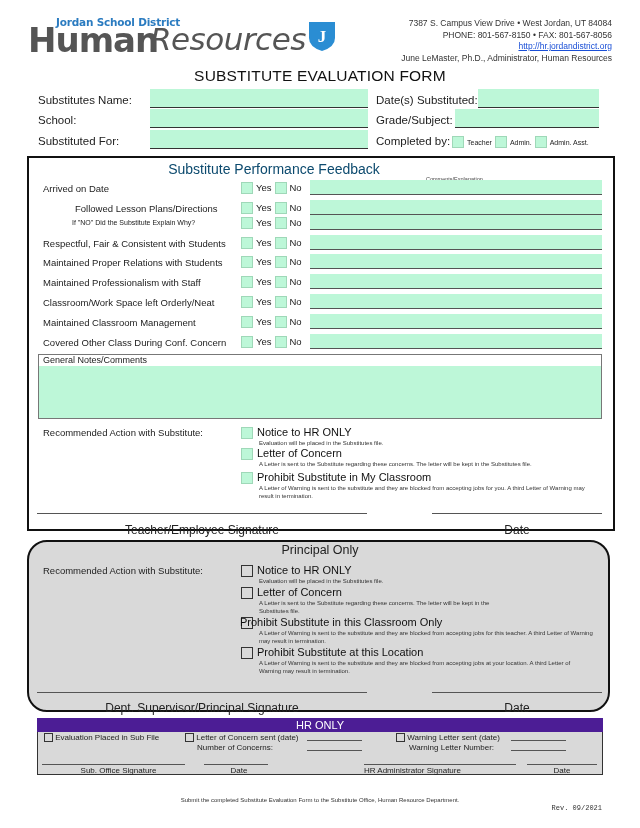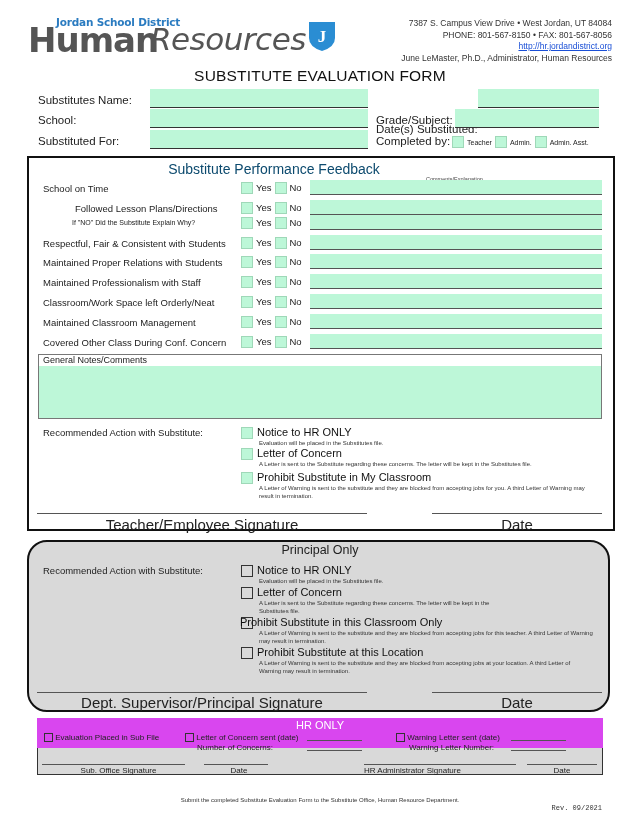--- a/index.html
+++ b/index.html
@@ -36,29 +36,29 @@
 
   #notes-box { left: 38px; top: 354px; width: 564px; height: 65px; border: 1px solid #777; }
   #notes-label { left: 43px; top: 355px; font-size: 9px; }
   #notes-fill { left: 39px; top: 366px; width: 562px; height: 52px; }
 
   .rec-lbl { left: 43px; font-size: 9.5px; }
   .opt-title { font-size: 11px; color: #111; }
   .opt-desc { font-size: 6px; color: #333; line-height: 8px; }
 
   .sig-line { border-top: 1px solid #555; }
-  .sig-lbl { font-size: 15px; text-align: center; }
+  .sig-lbl { font-size: 12px; text-align: center; margin-top: 7px; }
 
   
   #principal-box { left: 27px; top: 540px; width: 583px; height: 172px; border: 2px solid #111; border-radius: 20px; background: #d9d9d9; }
   #principal-title { left: 0; width: 640px; top: 543px; text-align: center; font-size: 12.5px; }
 
   
   #hr-box { left: 37px; top: 718px; width: 566px; height: 57px; border: 1px solid #333; background: #d9d9d9; }
-  #hr-header { left: 37px; top: 718px; width: 566px; height: 30px; background: #d946ef; color: #fff; text-align: center; font-size: 11px; line-height: 14px; }
+  #hr-header { left: 37px; top: 718px; width: 566px; height: 14px; background: #4c1d95; color: #fff; text-align: center; font-size: 11px; line-height: 14px; }
   .hr-t { font-size: 8px; color: #222; }
 
   #footer-note { left: 0; width: 640px; top: 797px; text-align: center; font-size: 6px; color: #333; }
   #rev { right: 38px; top: 804px; font-size: 7px; color: #333; font-family: Liberation Mono, monospace; }
 </style>
 </head>
 <body>
 
 <div class="abs" id="logo-jsd">Jordan School District</div>
 <div class="abs" id="logo-human">Human</div>
@@ -73,40 +73,40 @@
 <div class="abs addr" style="top:53px;">June LeMaster, Ph.D., Administrator, Human Resources</div>
 <div class="abs" id="form-title">SUBSTITUTE EVALUATION FORM</div>
 
 <div class="abs lbl" style="left:38px; top:94px;">Substitutes Name:</div>
 <div class="abs in-field" style="left:150px; top:89px; width:218px;"></div>
 <div class="abs lbl" style="left:38px; top:114px;">School:</div>
 <div class="abs in-field" style="left:150px; top:109px; width:218px;"></div>
 <div class="abs lbl" style="left:38px; top:135px;">Substituted For:</div>
 <div class="abs in-field" style="left:150px; top:130px; width:218px;"></div>
 
-<div class="abs lbl" style="left:376px; top:94px;margin-top:29px;">Date(s) Substituted:</div>
+<div class="abs lbl" style="left:376px; top:94px;">Date(s) Substituted:</div>
 <div class="abs in-field" style="left:478px; top:89px; width:121px;"></div>
 <div class="abs lbl" style="left:376px; top:114px;">Grade/Subject:</div>
 <div class="abs in-field" style="left:455px; top:109px; width:144px;"></div>
 <div class="abs lbl" style="left:376px; top:135px;">Completed by:</div>
 <div class="abs" style="left:452px; top:136px; font-size:7px; display:flex; align-items:center; gap:3px;">
   <span class="cb"></span>
     <span>Teacher</span>
   <span class="cb"></span>
     <span>Admin.</span>
   <span class="cb"></span>
     <span>Admin. Asst.</span>
 </div>
 
 <div class="abs" id="perf-box"></div>
 <div class="abs" id="perf-title">Substitute Performance Feedback</div>
 <div class="abs" id="comments-hdr">Comments/Explanation</div>
 
 <div id="questions">
-    <div class="abs q-lbl" style="top: 183px;">School on Time</div>
+    <div class="abs q-lbl" style="top: 183px;">Arrived on Date</div>
     <div class="abs yn" style="top: 182px;"><span class="cb"></span><span class="t">Yes</span><span class="cb"></span><span class="t">No</span></div>
     <div class="abs cmt" style="top: 180px;"></div>
     <div class="abs q-lbl" style="top: 203px; padding-left: 32px;">Followed Lesson Plans/Directions</div>
     <div class="abs yn" style="top: 202px;"><span class="cb"></span><span class="t">Yes</span><span class="cb"></span><span class="t">No</span></div>
     <div class="abs cmt" style="top: 200px;"></div>
     <div class="abs q-sub" style="top: 219px;">If "NO" Did the Substitute Explain Why?</div>
     <div class="abs yn" style="top: 217px;"><span class="cb"></span><span class="t">Yes</span><span class="cb"></span><span class="t">No</span></div>
     <div class="abs cmt" style="top: 215px;"></div>
     <div class="abs q-lbl" style="top: 238px;">Respectful, Fair &amp; Consistent with Students</div>
     <div class="abs yn" style="top: 237px;"><span class="cb"></span><span class="t">Yes</span><span class="cb"></span><span class="t">No</span></div>

